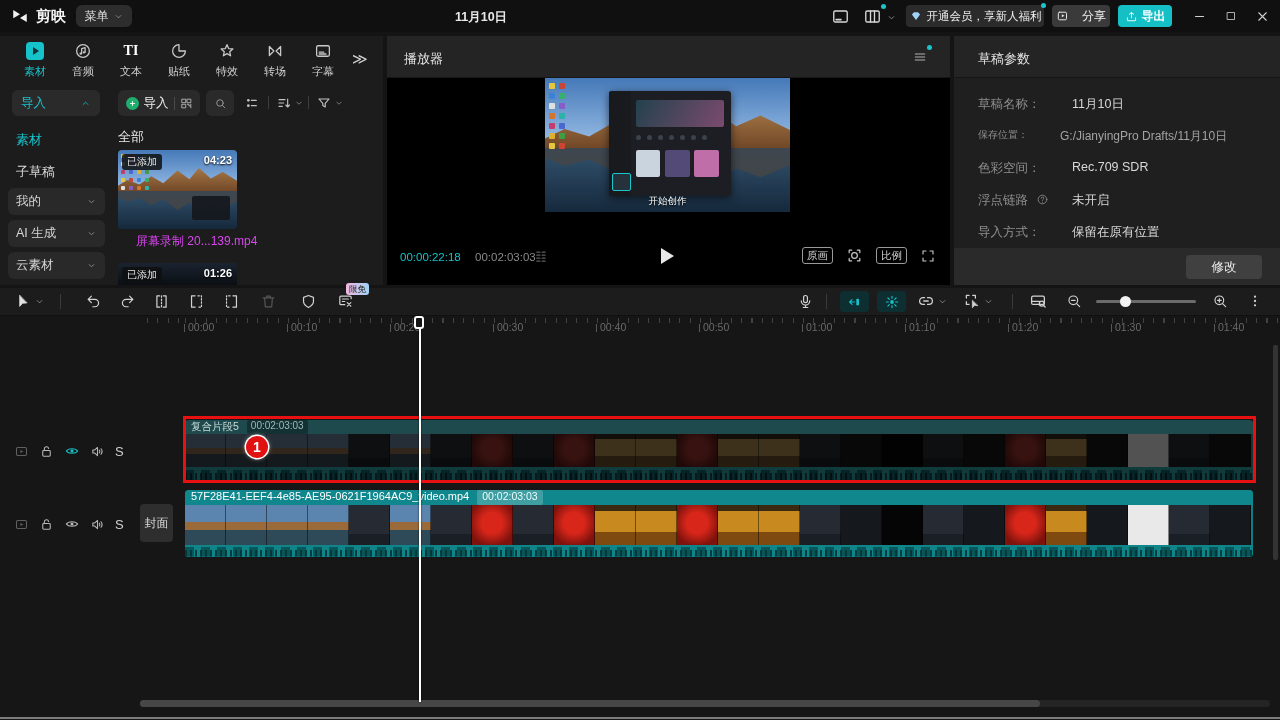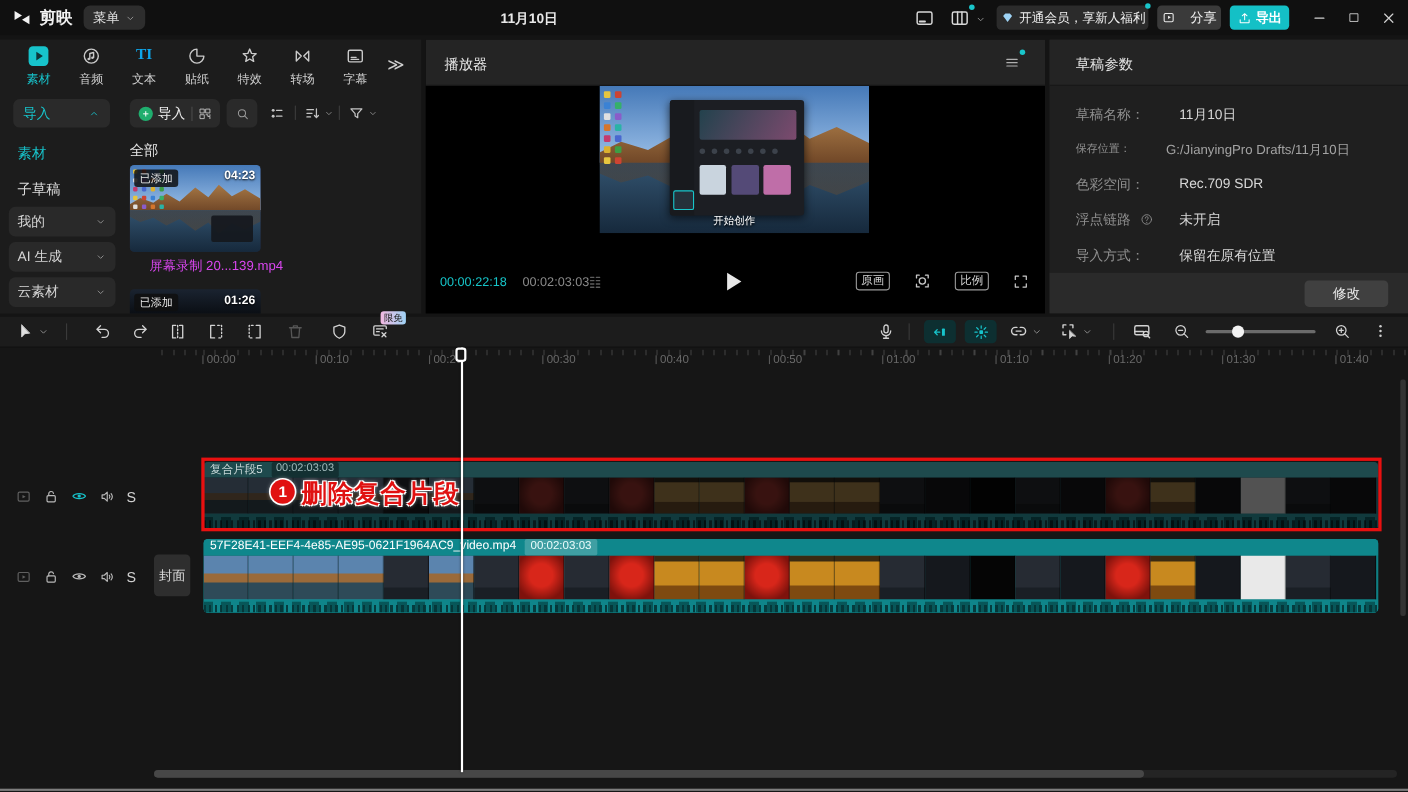--- a/index.html
+++ b/index.html
@@ -312,21 +312,21 @@
     </div>
     <span class="tab-lb" style="color:#17c3cb">素材</span>
   </div>
   <div class="tab" style="left:60px;top:6px">
     <svg class="ic" style="color:#c9c9c9" width="18" height="18">
           <use href="#i-note"></use>
         </svg>
     <span class="tab-lb">音频</span>
   </div>
   <div class="tab" style="left:108px;top:6px">
-    <div style="height:18px;font:600 14px 'Liberation Serif',serif;color:#0ea5e9;line-height:18px">TI</div>
+    <div style="height:18px;font:600 14px 'Liberation Serif',serif;color:#ffffff;line-height:18px">TI</div>
     <span class="tab-lb">文本</span>
   </div>
   <div class="tab" style="left:156px;top:6px">
     <svg class="ic" style="color:#c9c9c9" width="18" height="18">
           <use href="#i-sticker"></use>
         </svg>
     <span class="tab-lb">贴纸</span>
   </div>
   <div class="tab" style="left:204px;top:6px">
     <svg class="ic" style="color:#c9c9c9" width="18" height="18">
@@ -509,21 +509,21 @@
       <span class="abs" style="left:50%;bottom:3%;transform:translateX(-50%);font-size:9.5px;color:#fff;text-shadow:0 1px 2px #000;white-space:nowrap">开始创作</span>
     </div>
   </div>
 
   <span class="abs" style="left:13px;top:215px;font-size:11.5px;color:#16c4c8">00:00:22:18</span>
   <span class="abs" style="left:88px;top:215px;font-size:11.5px;color:#8a8a8a">00:02:03:03</span>
   <svg class="ic abs" style="left:145px;top:212px;color:#5d5d5d" width="18" height="18">
         <use href="#i-frames"></use>
       </svg>
   <div class="abs" style="left:274px;top:212px;width:0;height:0;border-left:13px solid #e8e8e8;border-top:8px solid transparent;border-bottom:8px solid transparent"></div>
-  <div class="row abs" style="right:14px;top:211px;gap:21px">
+  <div class="row abs" style="right:14px;top:211px;gap:13px">
     <span class="boxlabel">原画</span>
     <svg class="ic" style="color:#c8c8c8" width="17" height="17">
           <use href="#i-focus"></use>
         </svg>
     <span class="boxlabel">比例</span>
     <svg class="ic" style="color:#c8c8c8" width="16" height="16">
           <use href="#i-fullscreen"></use>
         </svg>
   </div>
 </div>
@@ -717,21 +717,20 @@
         <div class="th th-win"></div>
         <div class="th th-dark"></div>
       </div>
   <div class="wave1" style="height:14px"></div>
 </div>
 
 <div class="abs" style="left:183px;top:416px;width:1073px;height:67px;border:3px solid #e81010;z-index:50;pointer-events:none"></div>
 <div class="abs" style="left:246px;top:436px;width:22px;height:22px;border-radius:50%;background:#e11111;color:#fff;font-size:14px;font-weight:700;display:flex;align-items:center;justify-content:center;z-index:55;box-shadow:0 0 0 1.5px #fff,0 0 5px rgba(255,255,255,.8)">
   <span>1</span>
 </div>
-<span class="abs" style="left:274px;top:433px;font-size:23px;font-weight:700;color:#e01111;z-index:55;letter-spacing:1px;text-shadow:-1px -1px 0 #fff,1px -1px 0 #fff,-1px 1px 0 #fff,1px 1px 0 #fff,0 0 4px #fff">删除复合片段</span>
 
 <div class="btn abs" style="left:140px;top:504px;width:33px;height:38px;background:#2e2e2e">
   <span style="font-size:12px;color:#dcdcdc">封面</span>
 </div>
 <div class="clip" style="top:490px;height:67px;background:#0f7e83">
   <div class="clip-hd" style="height:15px;background:#0f878c;color:#fff">
     <span style="font-size:11px">57F28E41-EEF4-4e85-AE95-0621F1964AC9_video.mp4</span>
     <span style="margin-left:8px;background:rgba(255,255,255,.2);border-radius:2px;padding:0 5px;font-size:10.5px;color:#eafcfc">00:02:03:03</span>
   </div>
   <div class="thumbs" style="height:40px">

